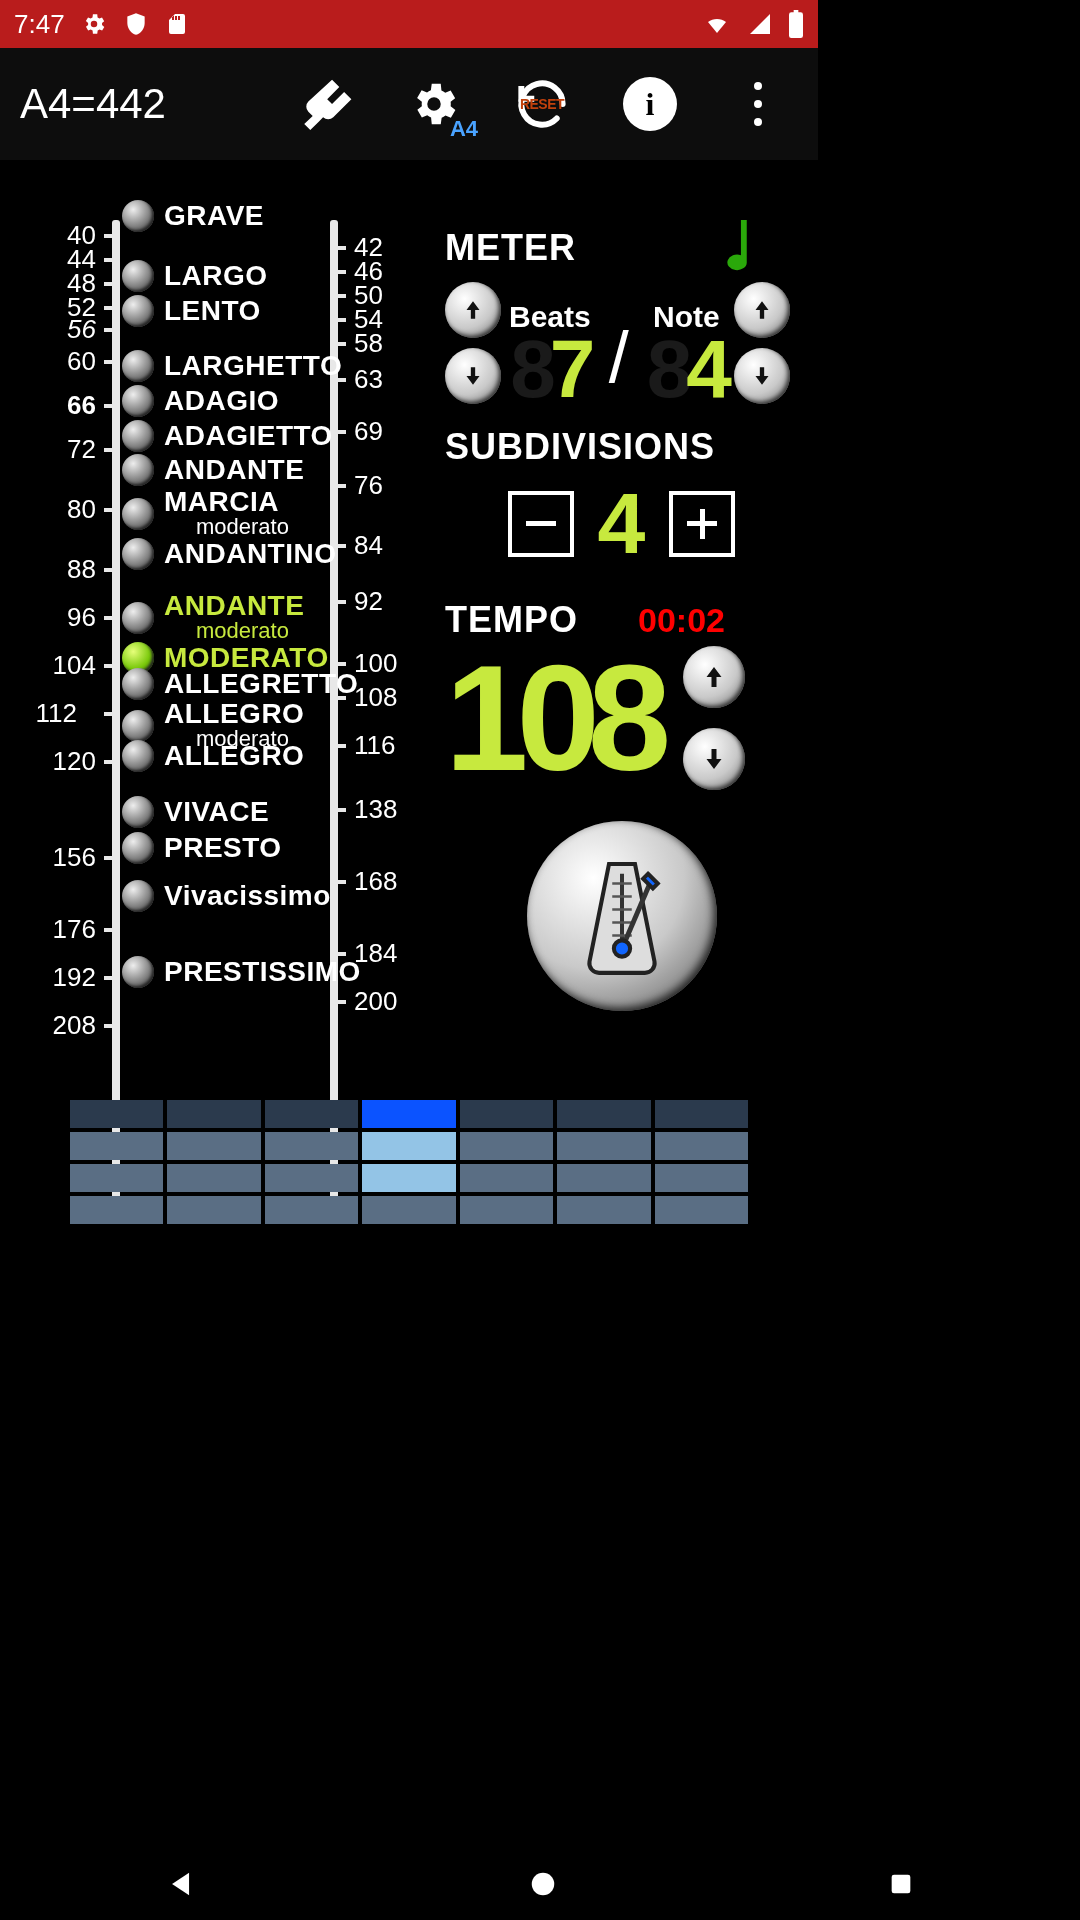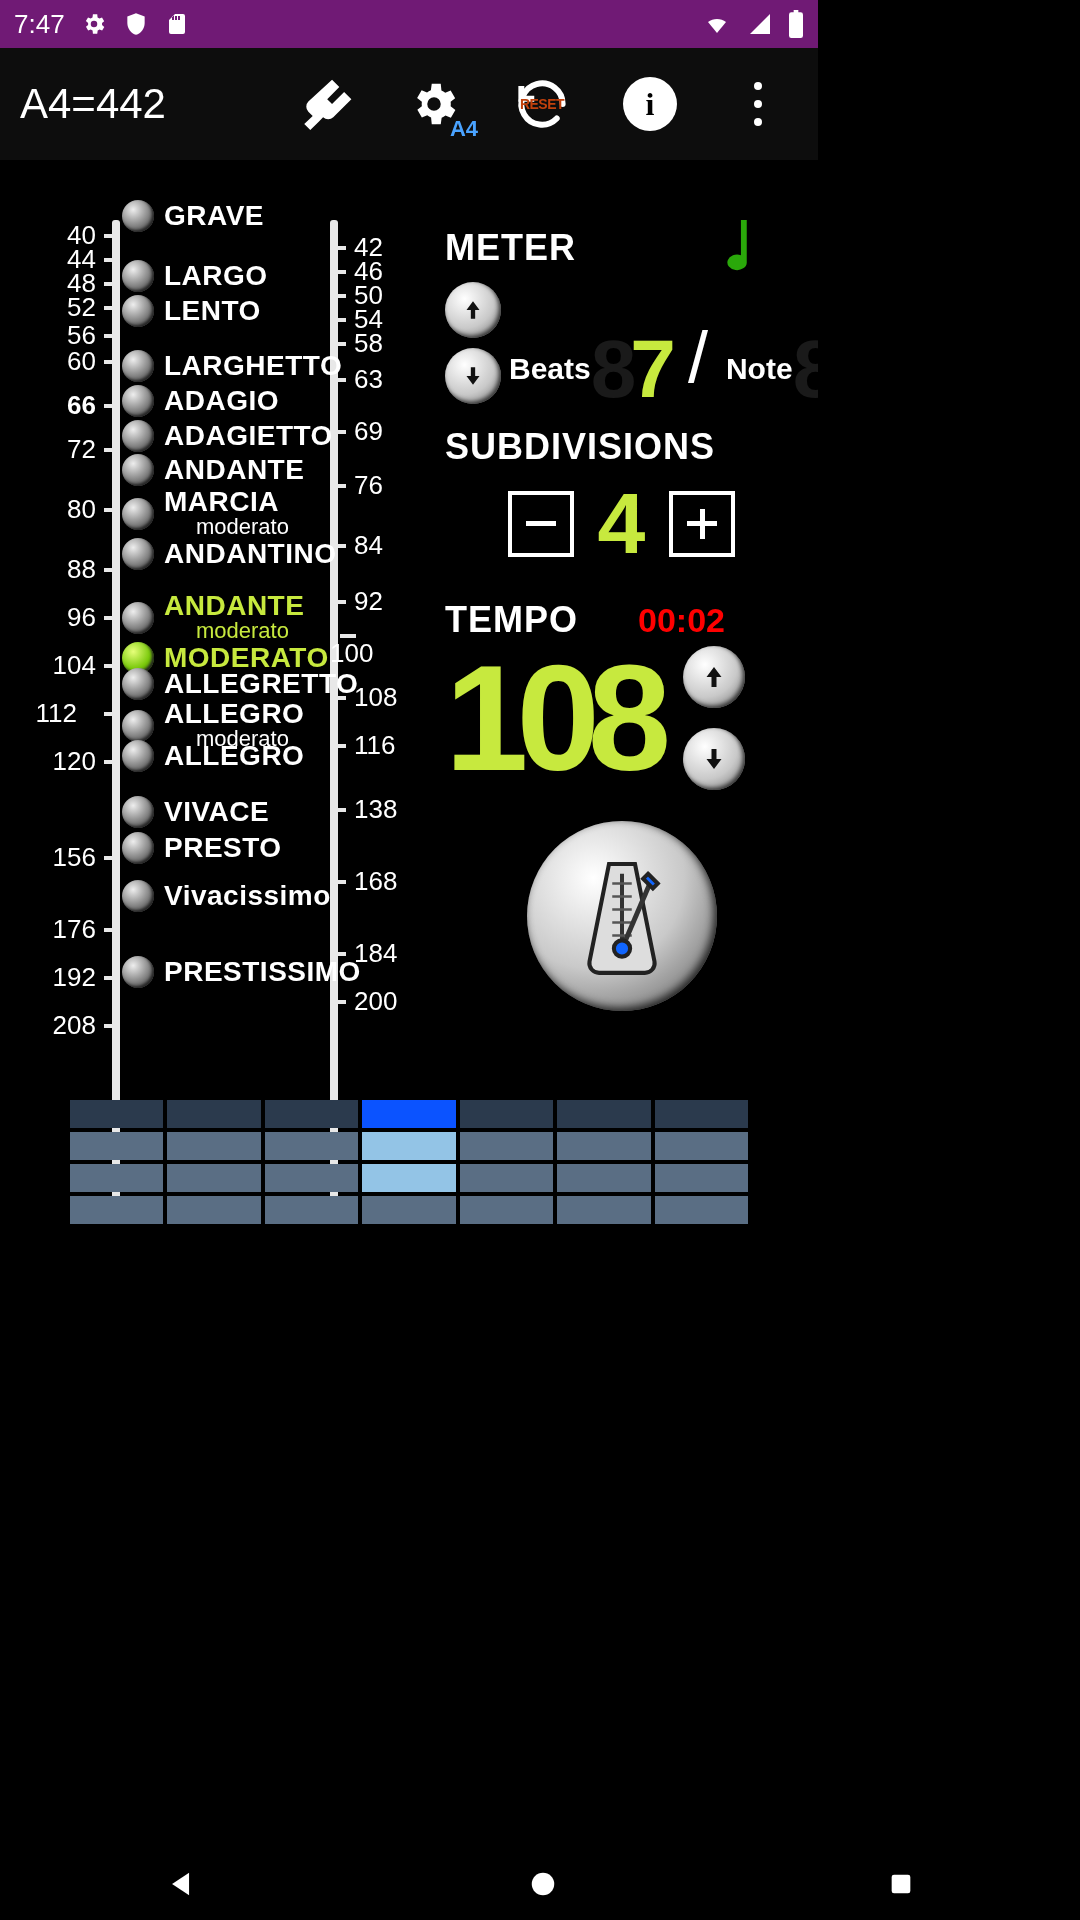--- a/index.html
+++ b/index.html
@@ -1,17 +1,17 @@
 <!DOCTYPE html>
 <html><head>
 <meta charset="utf-8">
 <style>
   html,body{margin:0;padding:0;background:#000;color:#fff;font-family:Arial,Helvetica,sans-serif;width:818px;height:1457px;overflow:hidden}
   
-  .status-bar{height:48px;background:#701a75;display:flex;align-items:center;justify-content:space-between;padding:0 14px;font-size:26px;font-weight:500}
+  .status-bar{height:48px;background:#b91c1c;display:flex;align-items:center;justify-content:space-between;padding:0 14px;font-size:26px;font-weight:500}
   .status-left,.status-right{display:flex;align-items:center;gap:16px}
   .status-right svg,.status-left svg{fill:#fff}
   
   .app-bar{height:112px;background:#0d0d0d;display:flex;align-items:center;padding:0 20px;gap:0}
   .app-bar .title{font-size:42px;font-weight:500;flex:0 0 auto;margin-right:auto}
   .app-bar .action{width:80px;height:80px;display:flex;align-items:center;justify-content:center;cursor:pointer;margin-left:28px}
   .app-bar .a4-badge{position:relative}
   .app-bar .a4-badge .txt{position:absolute;right:-4px;bottom:2px;color:#4aa3ff;font-size:22px;font-weight:700}
   .reset-label{position:absolute;font-size:14px;color:#c2410c;font-weight:700;letter-spacing:-.5px}
   .info-circle{width:54px;height:54px;border-radius:50%;background:#fff;color:#000;display:flex;align-items:center;justify-content:center;font-weight:700;font-size:32px;font-family:serif}
@@ -41,21 +41,21 @@
   .t-hl .lbl,.t-hl .sub{color:#c7e93e}
   .t-item.selected .lbl{color:#c7e93e}
   
   .panel{position:absolute;left:445px;right:20px;top:60px;color:#fff}
   .section-title{font-size:36px;font-weight:700;letter-spacing:1px;margin-bottom:6px}
   .meter-row{display:flex;align-items:center}
   .meter-top{display:flex;align-items:center;gap:70px}
   .stepper-col{display:flex;flex-direction:column;gap:10px}
   .chrome-btn{width:56px;height:56px;border-radius:50%;background:radial-gradient(circle at 35% 30%,#fff,#c9c9c9 55%,#6a6a6a);display:flex;align-items:center;justify-content:center;cursor:pointer;box-shadow:inset -2px -2px 4px #333}
   .chrome-btn svg{fill:#111}
-  .beats-block,.note-block{display:flex;flex-direction:row;align-items:center}
+  .beats-block,.note-block{display:flex;flex-direction:column;align-items:center}
   .beats-block .cap,.note-block .cap{font-size:30px;font-weight:600}
   .seg{font-family:'Arial Black',Arial;font-size:82px;font-weight:900;color:#c7e93e;letter-spacing:-6px;line-height:.85;position:relative}
   .seg .v{position:relative}
   .slash{font-size:72px;color:#fff;margin:0 10px 6px;align-self:flex-end}
   .subdiv{margin-top:22px}
   .subdiv-row{display:flex;align-items:center;justify-content:center;gap:24px;margin-top:6px}
   .box-btn{width:58px;height:58px;border:4px solid #fff;display:flex;align-items:center;justify-content:center;cursor:pointer}
   .box-btn .h{width:30px;height:5px;background:#fff}
   .box-btn .v{width:5px;height:30px;background:#fff;position:absolute}
   .box-btn.plus{position:relative}
@@ -152,21 +152,21 @@
         <div class="tk"></div>
       </div>
       <div class="tick" style="top: 48px;">
         <span>48</span>
         <div class="tk"></div>
       </div>
       <div class="tick" style="top: 72px;">
         <span>52</span>
         <div class="tk"></div>
       </div>
-      <div class="tick" style="top: 100px;">
+      <div class="tick" style="top: 94px; font-style: italic;">
         <span>56</span>
         <div class="tk"></div>
       </div>
       <div class="tick" style="top: 126px;">
         <span>60</span>
         <div class="tk"></div>
       </div>
       <div class="tick" style="top: 170px; font-weight: bold;">
         <span>66</span>
         <div class="tk"></div>
@@ -252,21 +252,21 @@
         <span>76</span>
       </div>
       <div class="tick" style="top: 310px;">
         <div class="tk"></div>
         <span>84</span>
       </div>
       <div class="tick" style="top: 366px;">
         <div class="tk"></div>
         <span>92</span>
       </div>
-      <div class="tick" style="top: 414px; flex-direction: column;">
+      <div class="tick" style="top: 428px;">
         <div class="tk"></div>
         <span>100</span>
       </div>
       <div class="tick" style="top: 462px;">
         <div class="tk"></div>
         <span>108</span>
       </div>
       <div class="tick" style="top: 510px;">
         <div class="tk"></div>
         <span>116</span>

